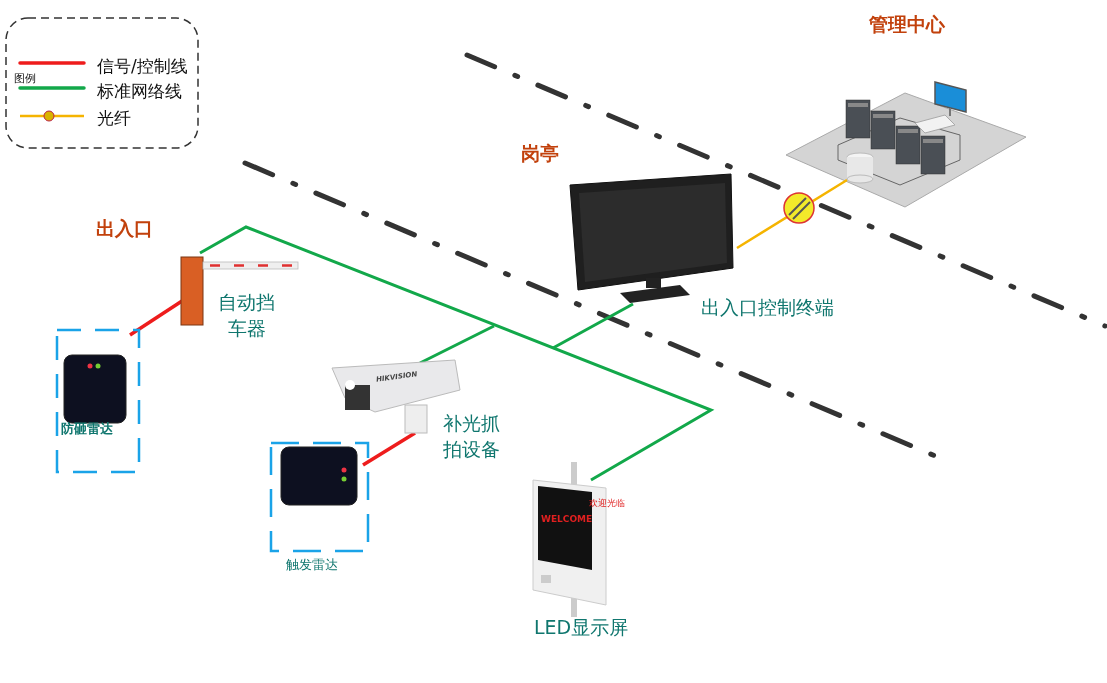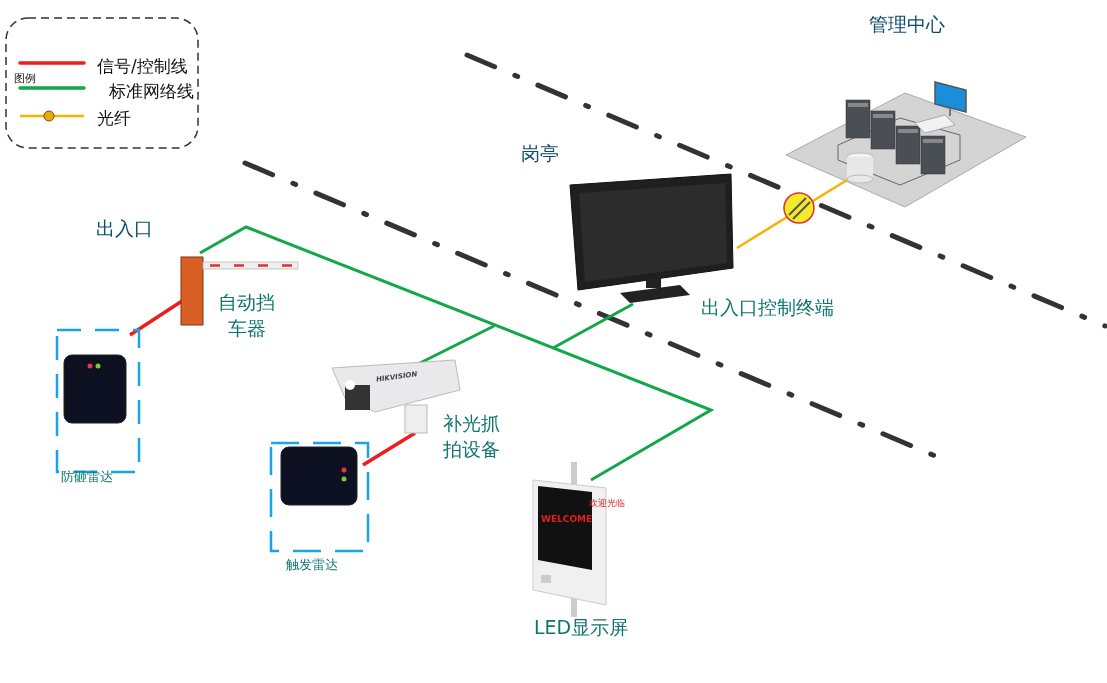--- a/index.html
+++ b/index.html
@@ -1,19 +1,19 @@
 <!DOCTYPE html>
 <html><head>
 <meta charset="utf-8">
 <style>
   html,body{margin:0;padding:0;background:#fff;}
   body{width:1107px;height:683px;position:relative;overflow:hidden;font-family:"DejaVu Sans",sans-serif;}
   svg.stage{position:absolute;left:0;top:0;}
   .lbl{position:absolute;color:#0f766e;font-family:"DejaVu Sans",sans-serif;white-space:nowrap;}
-  .zone{position:absolute;color:#0c4a6e;font-weight:normal;font-size:19px;font-family:"DejaVu Sans",sans-serif;}
+  .zone{position:absolute;color:#c2410c;font-weight:bold;font-size:19px;font-family:"DejaVu Sans",sans-serif;}
   .dev{font-size:19px;line-height:26px;}
   .small{font-size:13px;}
   .legend-title{position:absolute;left:14px;top:27px;font-size:11px;color:#111;margin-top:44px;}
   .legend-text{position:absolute;font-size:17px;color:#111;}
 </style>
 </head>
 <body>
 
 <svg class="stage" width="1107" height="683" viewBox="0 0 1107 683">
 
@@ -107,32 +107,32 @@
 
 <svg style="position:absolute;left:0;top:0" width="210" height="155">
   <rect x="6" y="18" width="192" height="130" rx="22" fill="none" stroke="#333" stroke-width="1.5" stroke-dasharray="8 5"></rect>
   <line x1="20" y1="63" x2="84" y2="63" stroke="#ee1c1c" stroke-width="3.5" stroke-linecap="round"></line>
   <line x1="20" y1="88" x2="84" y2="88" stroke="#12a84a" stroke-width="3.5" stroke-linecap="round"></line>
   <line x1="20" y1="116" x2="84" y2="116" stroke="#f5b400" stroke-width="2.5"></line>
   <circle cx="49" cy="116" r="5" fill="#d9b300" stroke="#b24" stroke-width="1"></circle>
 </svg>
 <div class="legend-title">图例</div>
 <div class="legend-text" style="left:97px;top:55px;">信号/控制线</div>
-<div class="legend-text" style="left:97px;top:80px;margin-left:12px;">标准网络线</div>
+<div class="legend-text" style="left:97px;top:80px;">标准网络线</div>
 <div class="legend-text" style="left:97px;top:107px;">光纤</div>
 
 <div class="zone" style="left:869px;top:12px;">管理中心</div>
 <div class="zone" style="left:481px;top:141px;margin-left:40px;">岗亭</div>
 <div class="zone" style="left:96px;top:216px;">出入口</div>
 
 <div class="lbl dev" style="left:218px;top:289px;">
   <div>自动挡</div>
   <div style="padding-left:10px">车器</div>
 </div>
-<div class="lbl small" style="left:61px;top:468px;">防砸雷达</div>
+<div class="lbl small" style="left:61px;top:420px;font-weight:bold;">防砸雷达</div>
 <div class="lbl dev" style="left:443px;top:410px;">
   <div>补光抓</div>
   <div>拍设备</div>
 </div>
 <div class="lbl" style="left:376px;top:373px;font-size:7px;font-style:italic;font-weight:bold;color:#444;transform:rotate(-8deg);">HIKVISION</div>
 <div class="lbl small" style="left:286px;top:556px;text-align:center;">触发雷达</div>
 <div class="lbl dev" style="left:701px;top:294px;">出入口控制终端</div>
 <div class="lbl" style="left:541px;top:497px;font-size:9px;color:#e02020;margin-left:48px;">欢迎光临</div>
 <div class="lbl" style="left:541px;top:514px;font-size:9px;font-weight:bold;color:#e02020;">WELCOME</div>
 <div class="lbl dev" style="left:534px;top:614px;">LED显示屏</div>

